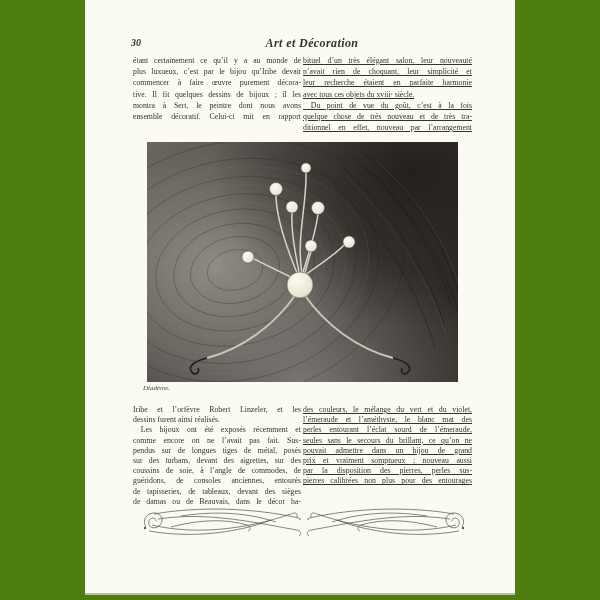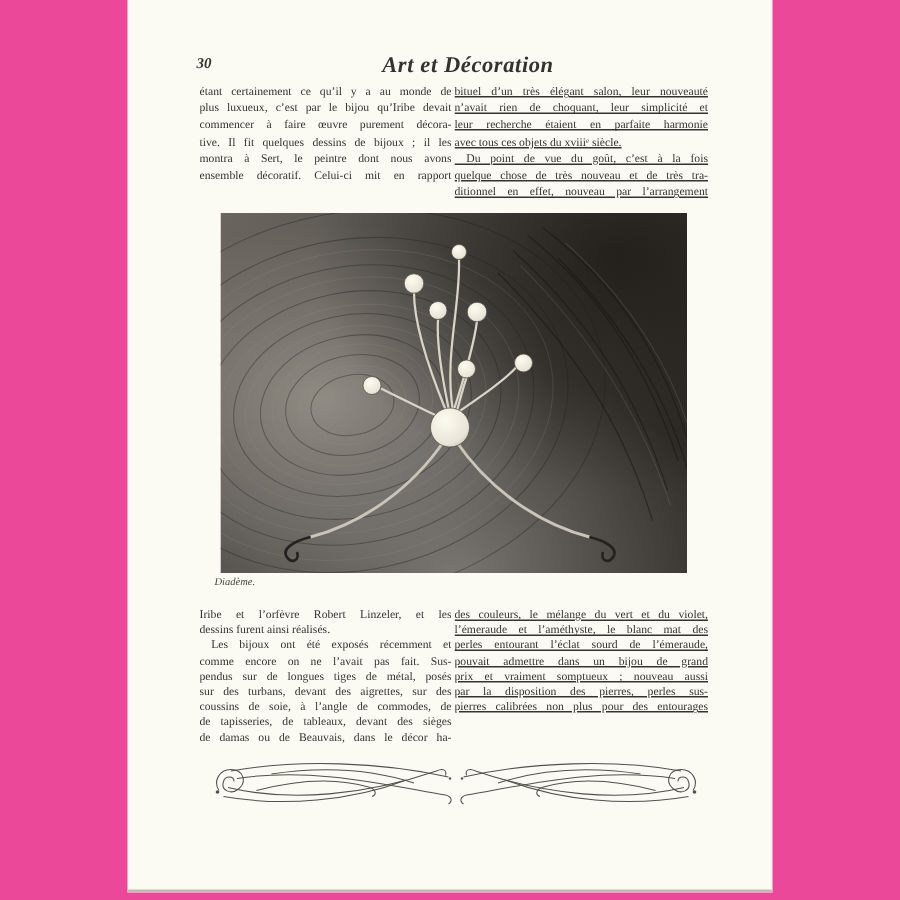--- a/index.html
+++ b/index.html
@@ -1,25 +1,25 @@
 <!DOCTYPE html>
 <html><head>
 <meta charset="utf-8">
 <style>
   html,body{margin:0;padding:0;}
   body{width:600px;height:600px;overflow:hidden;background:#000;
        font-family:"Liberation Serif", serif;}
-  .stage{position:absolute;left:0;top:0;width:600px;height:600px;background:#ec4899;}
+  .stage{position:absolute;left:0;top:0;width:600px;height:600px;background:#4d7c0f;}
   .page{position:absolute;left:85px;top:0;width:430px;height:593px;
         background:#fbfaf3;border-bottom:2px solid #bdbbb2;}
   
   .pageno{position:absolute;left:46px;top:37px;font-size:10px;font-weight:bold;
           font-style:italic;color:#35332e;}
   .jtitle{position:absolute;left:227px;top:36px;transform:translateX(-50%);
-          font-size:15px;font-weight:bold;font-style:italic;letter-spacing:.4px;
+          font-size:12px;font-weight:bold;font-style:italic;letter-spacing:.4px;
           color:#35332e;white-space:nowrap;}
   
   .col{position:absolute;font-size:7.8px;color:#35332e;letter-spacing:0px;}
   .col>div{height:var(--lh);line-height:var(--lh);overflow:hidden;
            text-align:justify;text-align-last:justify;}
   .col>div.end{text-align-last:left;}
   .top{--lh:11.2px;top:55px;}
   .bot{--lh:10.2px;top:405px;}
   .colL{left:48px;width:168px;}
   .colR{left:218px;width:169px;text-decoration:underline;}
@@ -156,27 +156,29 @@
     <div class="caption">Diadème.</div>
 
     <div class="col bot colL">
         <div>Iribe et l’orfèvre Robert Linzeler, et les</div>
         <div class="end">dessins furent ainsi réalisés.</div>
         <div> Les bijoux ont été exposés récemment et</div>
         <div>comme encore on ne l’avait pas fait. Sus-</div>
         <div>pendus sur de longues tiges de métal, posés</div>
         <div>sur des turbans, devant des aigrettes, sur des</div>
         <div>coussins de soie, à l’angle de commodes, de</div>
+        <div>guéridons, de consoles anciennes, entourés</div>
         <div>de tapisseries, de tableaux, devant des sièges</div>
         <div>de damas ou de Beauvais, dans le décor ha-</div>
       </div>
     <div class="col bot colR">
         <div>des couleurs, le mélange du vert et du violet,</div>
         <div>l’émeraude et l’améthyste, le blanc mat des</div>
         <div>perles entourant l’éclat sourd de l’émeraude,</div>
+        <div>seules sans le secours du brillant, ce qu’on ne</div>
         <div>pouvait admettre dans un bijou de grand</div>
         <div>prix et vraiment somptueux ; nouveau aussi</div>
         <div>par la disposition des pierres, perles sus-</div>
         <div>pierres calibrées non plus pour des entourages</div>
       </div>
 
     <div class="ornament">
       <svg viewBox="0 0 330 32">
         <g fill="none" stroke="#3f3e3a" stroke-width="0.7" opacity="0.9" id="halfL">
           <path d="M7,21 C3,15 7,7 15,7 C23,7 26,15 20,20 C15,24 8,21 10,15 C11,11 17,11 17,15"></path>

